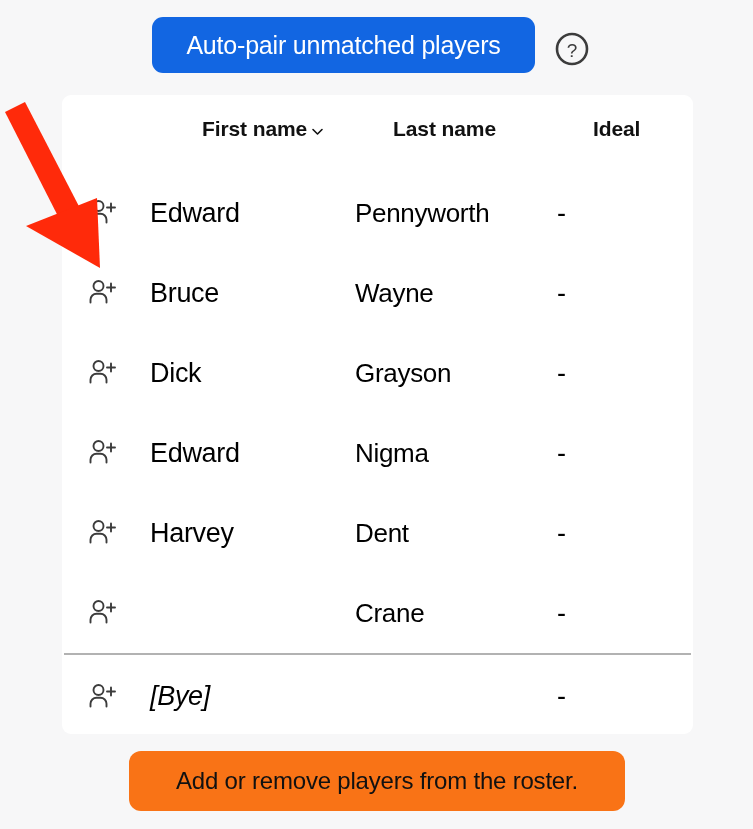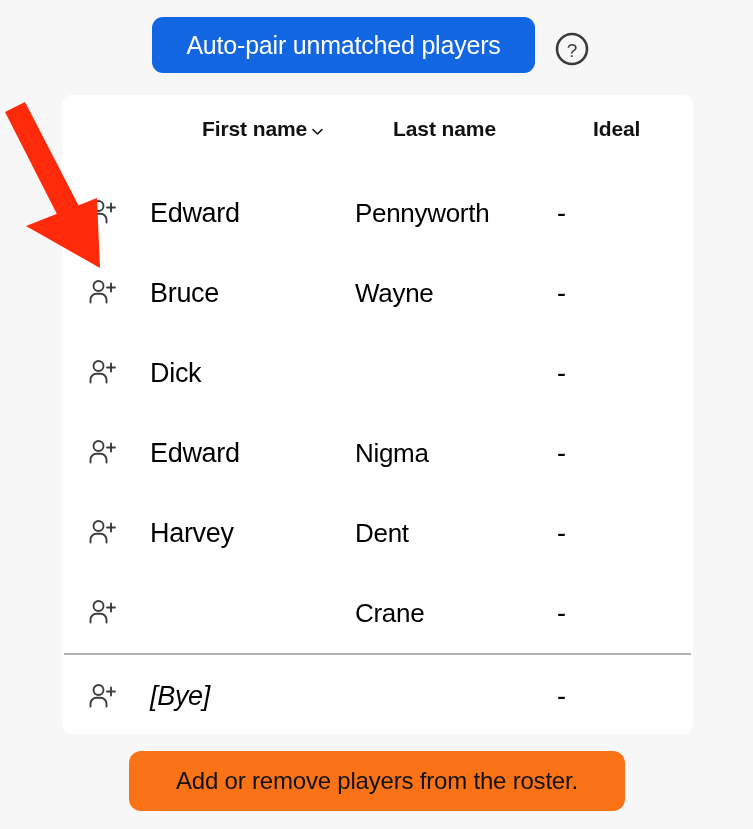--- a/index.html
+++ b/index.html
@@ -237,20 +237,21 @@
       </div>
       <div class="row">
         <span class="cell-icon">
           <svg width="30" height="30" viewBox="0 0 30 30" aria-hidden="true">
             <circle cx="10.5" cy="8" r="5" fill="none" stroke="#3c3c3c" stroke-width="1.9"></circle>
             <path d="M2.5 24.5 v-2.8 a6 6 0 0 1 6 -6 h4 a6 6 0 0 1 6 6 v2.8" fill="none" stroke="#3c3c3c" stroke-width="1.9" stroke-linecap="round"></path>
             <path d="M23 5.5 v8 M19 9.5 h8" fill="none" stroke="#3c3c3c" stroke-width="1.9" stroke-linecap="round"></path>
           </svg>
         </span>
         <span class="cell-first">Dick</span>
+        <span class="cell-last">Grayson</span>
         <span class="cell-ideal">-</span>
       </div>
       <div class="row">
         <span class="cell-icon">
           <svg width="30" height="30" viewBox="0 0 30 30" aria-hidden="true">
             <circle cx="10.5" cy="8" r="5" fill="none" stroke="#3c3c3c" stroke-width="1.9"></circle>
             <path d="M2.5 24.5 v-2.8 a6 6 0 0 1 6 -6 h4 a6 6 0 0 1 6 6 v2.8" fill="none" stroke="#3c3c3c" stroke-width="1.9" stroke-linecap="round"></path>
             <path d="M23 5.5 v8 M19 9.5 h8" fill="none" stroke="#3c3c3c" stroke-width="1.9" stroke-linecap="round"></path>
           </svg>
         </span>

